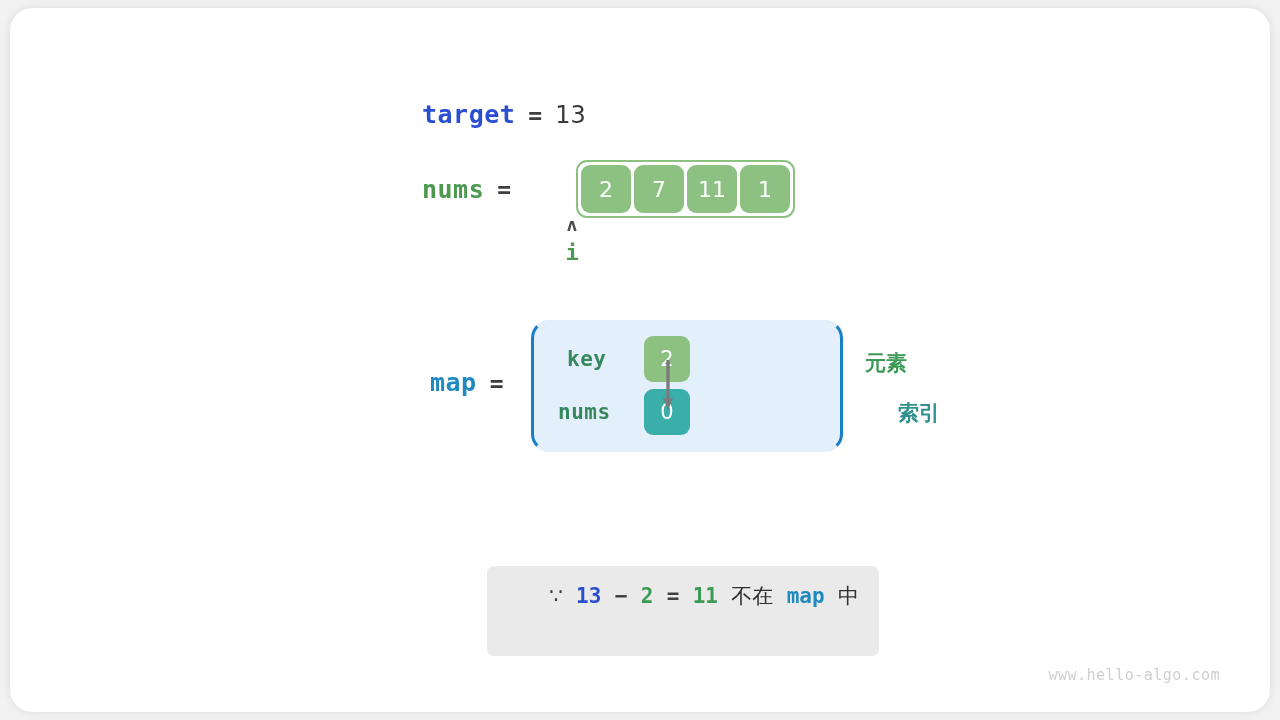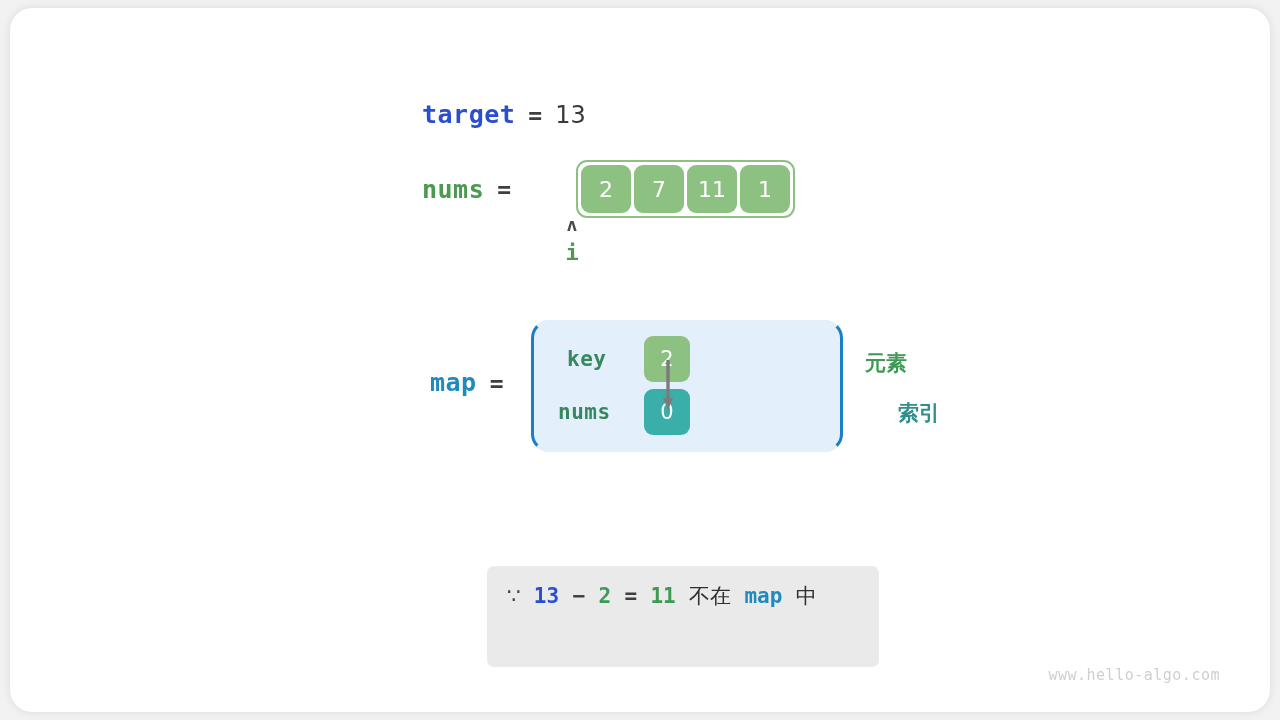--- a/index.html
+++ b/index.html
@@ -220,25 +220,26 @@
     font-family: "DejaVu Sans Mono", monospace;
     font-weight: bold;
     color: #3d9a54;
   }
 
   .note-box {
     position: absolute;
     left: 477px;
     top: 558px;
     width: 392px;
-    height: 101px;
+    height: 90px;
     background: #eaeaea;
     border-radius: 7px;
     box-sizing: border-box;
     padding: 12px 20px 0 20px;
+    text-align: right;
   }
   .note-line {
     font-family: "DejaVu Sans", sans-serif;
     font-size: 21px;
     color: #2f2f2f;
     line-height: 36px;
     white-space: nowrap;
   }
   .m-blue {
     font-family: "DejaVu Sans Mono", monospace;

